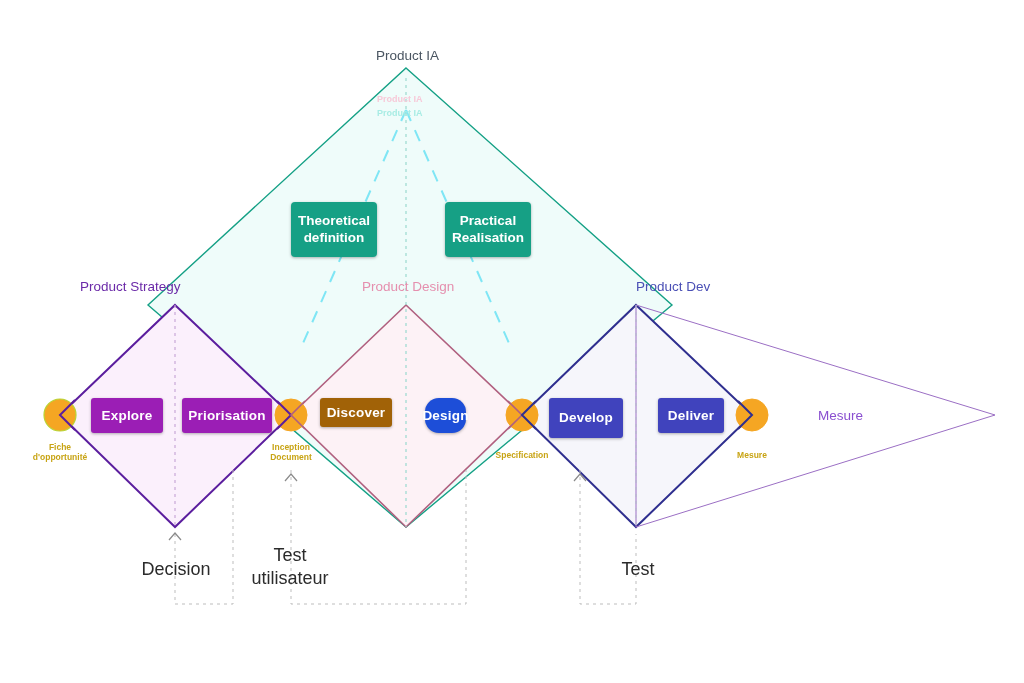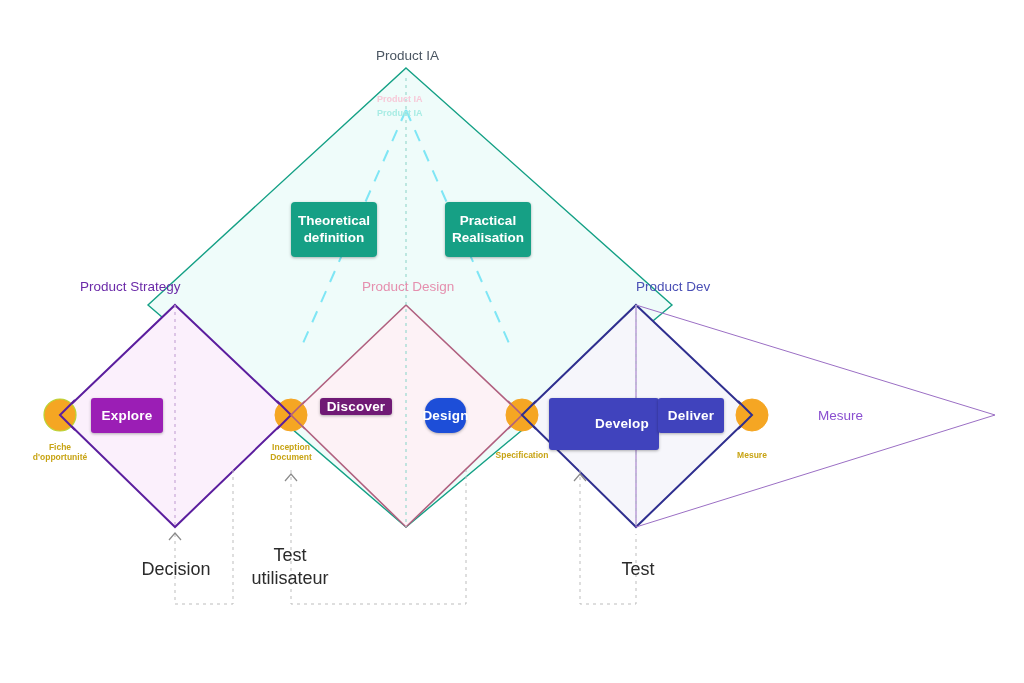--- a/index.html
+++ b/index.html
@@ -97,26 +97,27 @@
       <div>Realisation</div>
     </div>
   </div>
 
   <div class="vlabel" style="left:80px;top:279px;color:#6b2aa8;">Product Strategy</div>
   <div class="vlabel" style="left:362px;top:279px;color:#e58fae;">Product Design</div>
   <div class="vlabel" style="left:636px;top:279px;color:#4a4fb5;">Product Dev</div>
 
   <div class="phase-box" style="left:91px;top:398px;width:72px;height:35px;background:#9b1eb5;">Explore</div>
 
+  <div class="phase-box" style="left:182px;top:398px;width:90px;height:35px;background:#9b1eb5;">Priorisation</div>
 
-  <div class="phase-box" style="left:320px;top:398px;width:72px;height:17px;background:#701a75;">Discover</div>
+  <div class="phase-box" style="left:320px;top:398px;width:72px;height:29px;background:#a16207;">Discover</div>
 
   <div class="phase-box" style="left:425px;top:398px;width:41px;height:35px;background:#1d4ed8;border-radius:14px;">Design</div>
 
-  <div class="phase-box" style="left:549px;top:398px;width:74px;height:52px;background:#4043bd;padding-left:36px;">Develop</div>
+  <div class="phase-box" style="left:549px;top:398px;width:74px;height:40px;background:#4043bd;">Develop</div>
 
   <div class="phase-box" style="left:658px;top:398px;width:66px;height:35px;background:#4043bd;text-align:right;">Deliver</div>
 
   <div class="milestone-label" style="left:10px;top:434px;width:100px;">
     <div>Fiche</div>
     <div>d'opportunité</div>
   </div>
 
   <div class="milestone-label" style="left:241px;top:434px;width:100px;">
     <div>Inception</div>

